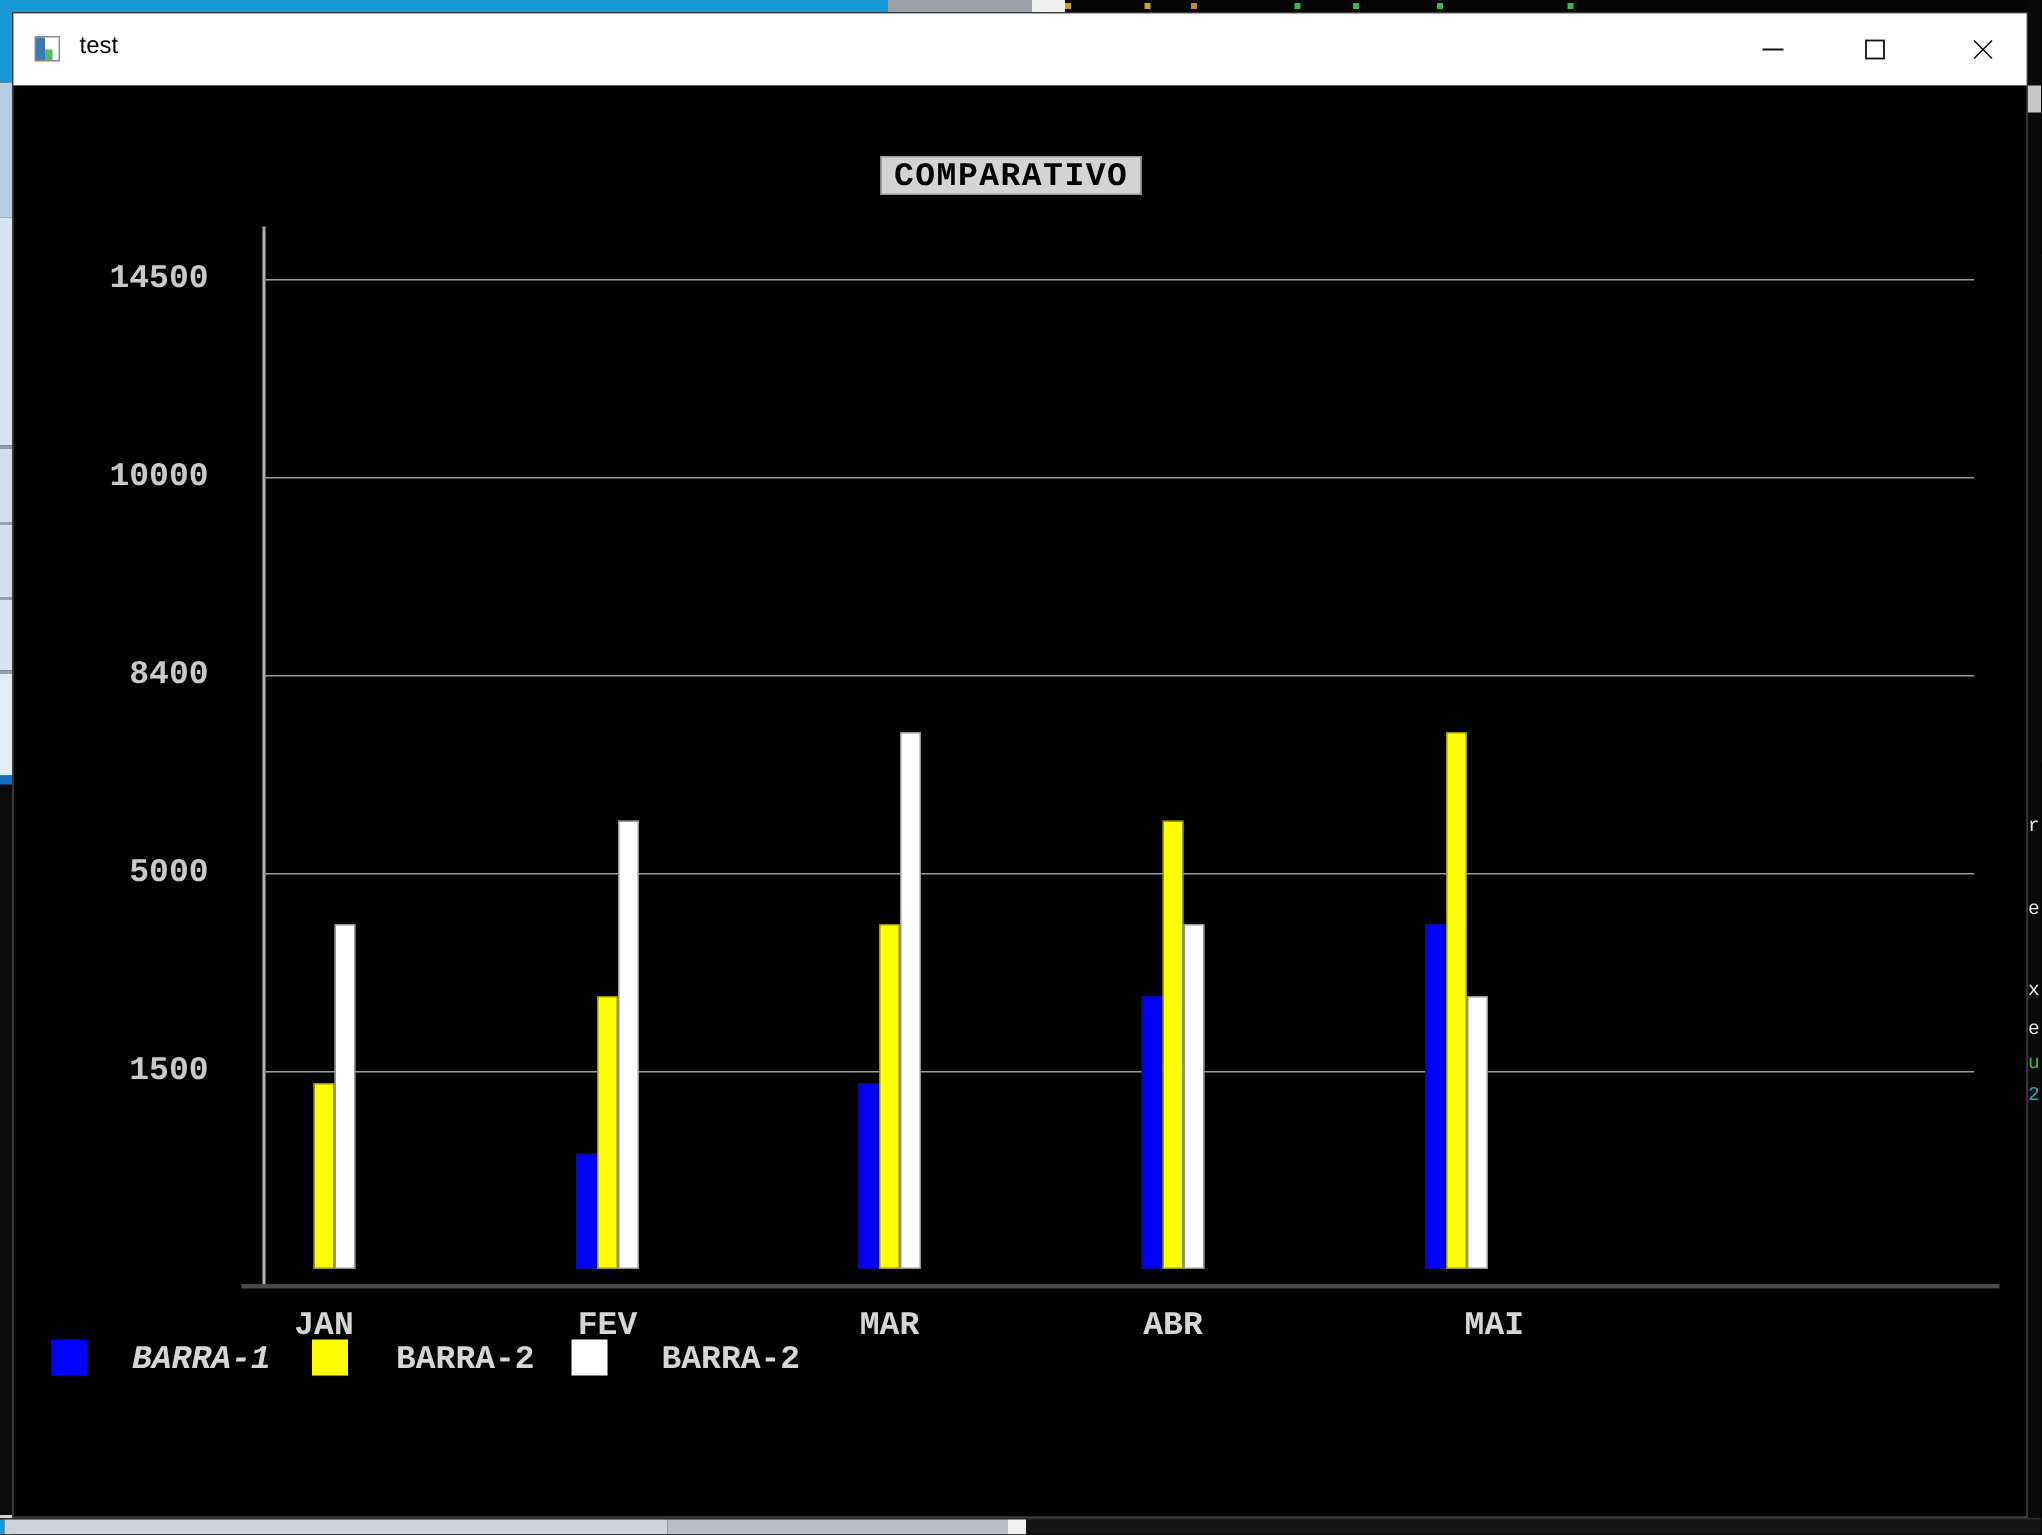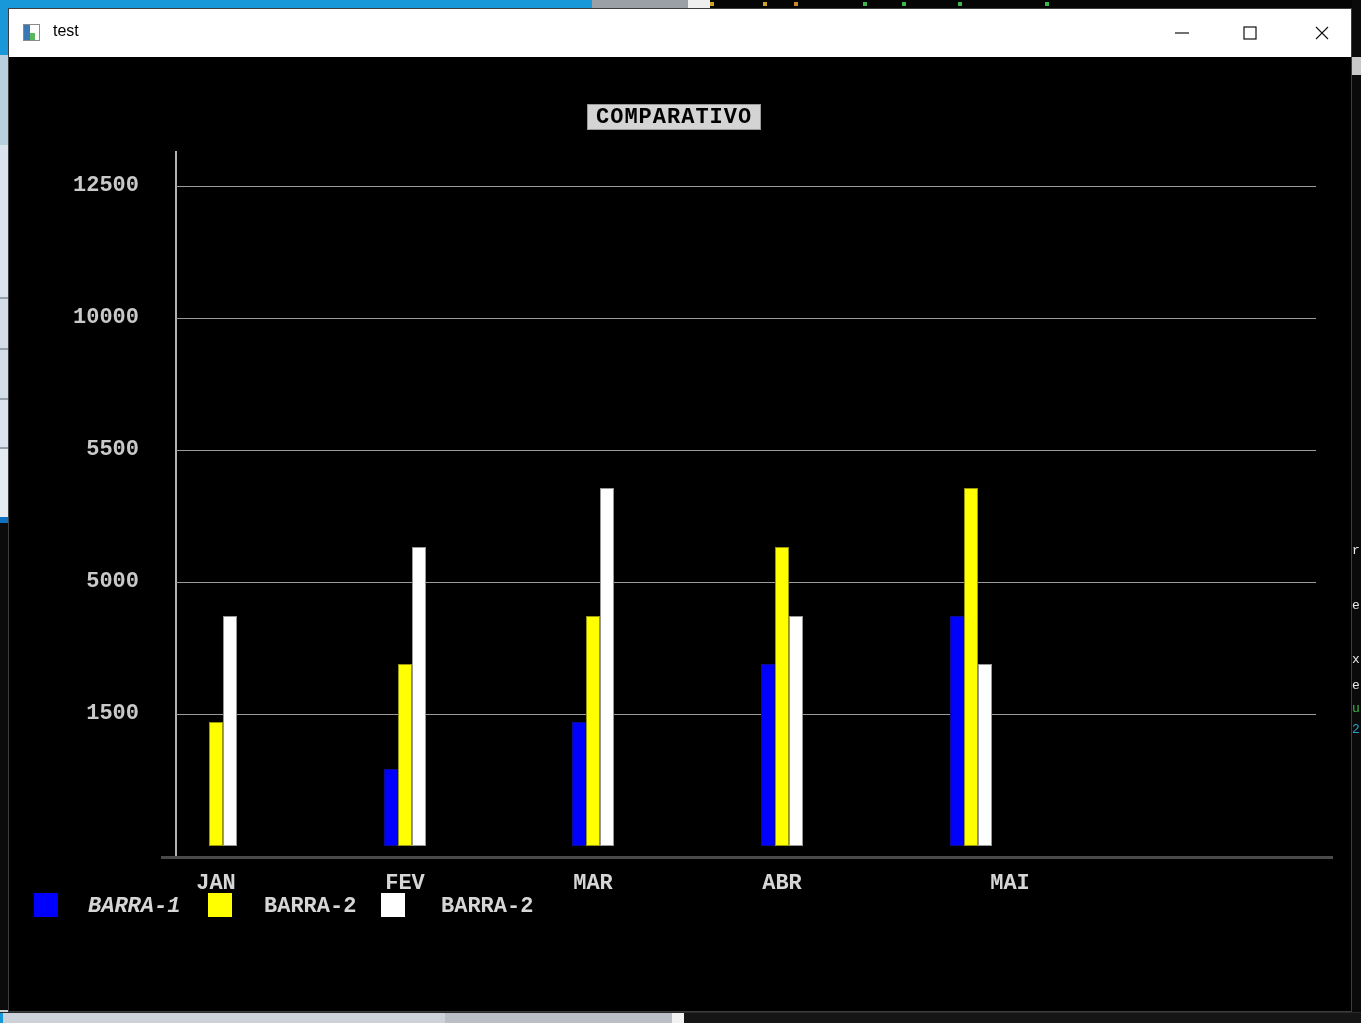--- a/index.html
+++ b/index.html
@@ -124,41 +124,41 @@
       <div id="titlebox">COMPARATIVO</div>
       <div id="plot" style="position:absolute;left:0;top:0;width:1342px;height:954px;">
         <div id="yaxis"></div>
         <div id="xaxis"></div>
 
       <div class="gridline" style="top: 657px;"></div>
           <div class="ytick" style="top: 644px;">1500</div>
           <div class="gridline" style="top: 525px;"></div>
           <div class="ytick" style="top: 512px; text-align: right;">5000</div>
           <div class="gridline" style="top: 393px;"></div>
-          <div class="ytick" style="top: 380px;">5500</div>
+          <div class="ytick" style="top: 380px;">8400</div>
           <div class="gridline" style="top: 261px;"></div>
           <div class="ytick" style="top: 248px; font-family: Liberation Mono, monospace;">10000</div>
           <div class="gridline" style="top: 129px;"></div>
-          <div class="ytick" style="top: 116px;">12500</div>
+          <div class="ytick" style="top: 116px;">14500</div>
           <div class="xlabel" style="left: 162px;">JAN</div>
           <div class="bar" style="left: 200px; top: 665px; height: 124px; background: rgb(255, 255, 0);"></div>
           <div class="bar" style="left: 214px; top: 559px; height: 230px; background: rgb(255, 255, 255);"></div>
           <div class="xlabel" style="left: 351px;">FEV</div>
           <div class="bar" style="left: 375px; top: 712px; height: 77px; background: rgb(0, 0, 255);"></div>
           <div class="bar" style="left: 389px; top: 607px; height: 182px; background: rgb(255, 255, 0);"></div>
           <div class="bar" style="left: 403px; top: 490px; height: 299px; background: rgb(255, 255, 255);"></div>
           <div class="xlabel" style="left: 539px;">MAR</div>
           <div class="bar" style="left: 563px; top: 665px; height: 124px; background: rgb(0, 0, 255);"></div>
           <div class="bar" style="left: 577px; top: 559px; height: 230px; background: rgb(255, 255, 0);"></div>
           <div class="bar" style="left: 591px; top: 431px; height: 358px; background: rgb(255, 255, 255);"></div>
           <div class="xlabel" style="left: 728px;">ABR</div>
           <div class="bar" style="left: 752px; top: 607px; height: 182px; background: rgb(0, 0, 255);"></div>
           <div class="bar" style="left: 766px; top: 490px; height: 299px; background: rgb(255, 255, 0);"></div>
           <div class="bar" style="left: 780px; top: 559px; height: 230px; background: rgb(255, 255, 255);"></div>
-          <div class="xlabel" style="left: 956px;">MAI</div>
+          <div class="xlabel" style="left: 917px; text-align: right;">MAI</div>
           <div class="bar" style="left: 941px; top: 559px; height: 230px; background: rgb(0, 0, 255);"></div>
           <div class="bar" style="left: 955px; top: 431px; height: 358px; background: rgb(255, 255, 0);"></div>
           <div class="bar" style="left: 969px; top: 607px; height: 182px; background: rgb(255, 255, 255);"></div>
           <div class="lswatch" style="left: 25px; background: rgb(0, 0, 255);"></div>
           <div class="llabel" style="left: 79px; font-style: italic;">BARRA-1</div>
           <div class="lswatch" style="left: 199px; background: rgb(255, 255, 0);"></div>
           <div class="llabel" style="left: 255px;">BARRA-2</div>
           <div class="lswatch" style="left: 372px; background: rgb(255, 255, 255);"></div>
           <div class="llabel" style="left: 432px;">BARRA-2</div>
         </div>

